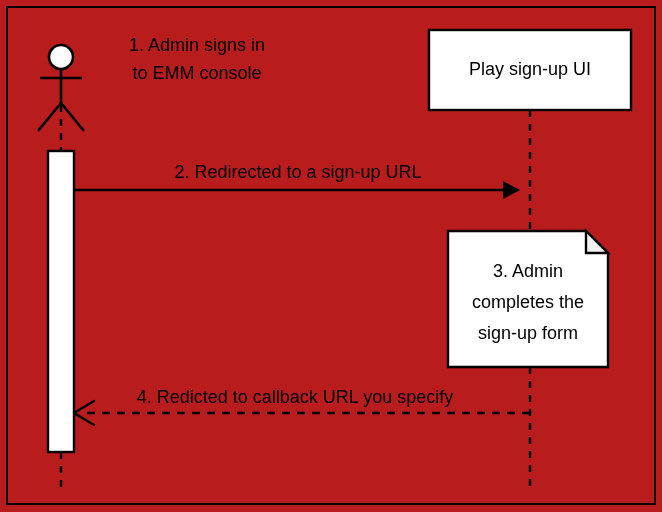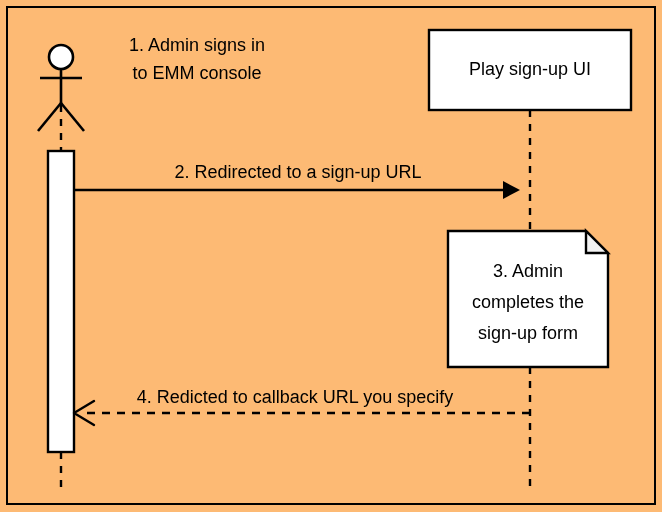--- a/index.html
+++ b/index.html
@@ -11,21 +11,21 @@
   body {
     width: 662px;
     height: 512px;
     overflow: hidden;
     font-family: "Liberation Sans", sans-serif;
   }
   #diagram-root {
     position: relative;
     width: 662px;
     height: 512px;
-    background: #fdba74;
+    background: #b91c1c;
   }
   svg.diagram-canvas {
     position: absolute;
     left: 0;
     top: 0;
     width: 662px;
     height: 512px;
     display: block;
   }
   .dgm-text {

